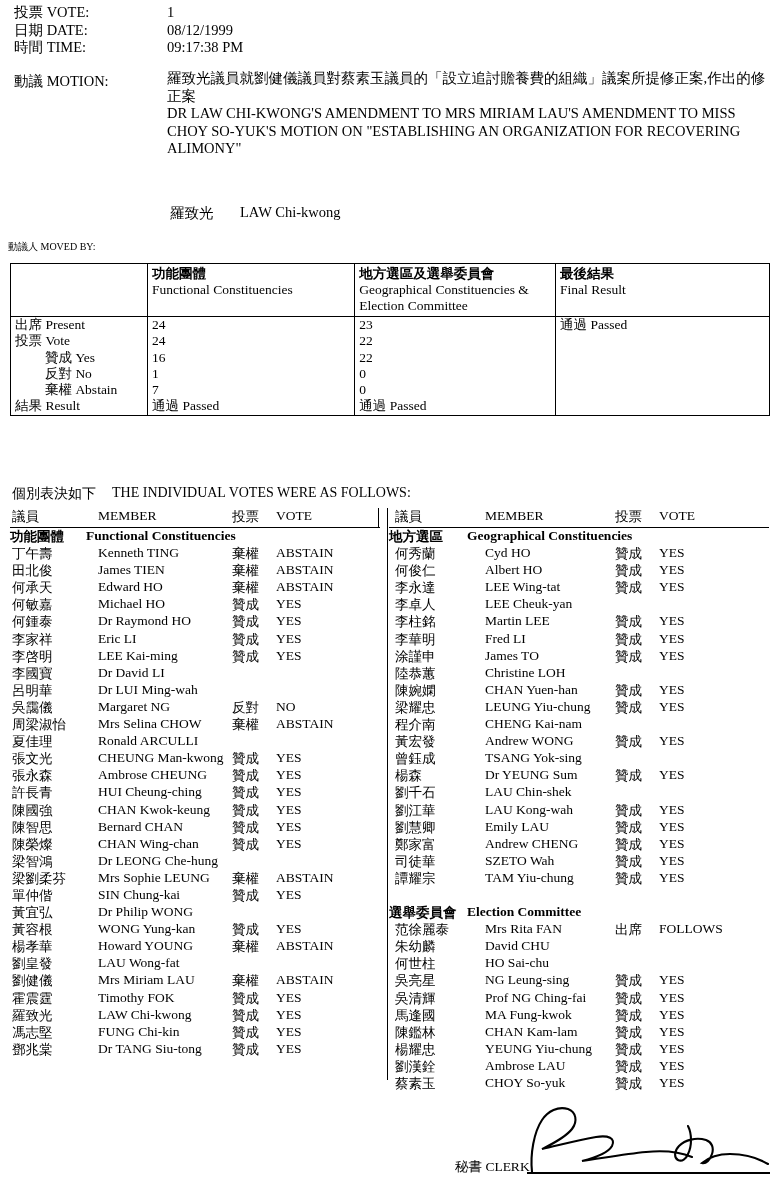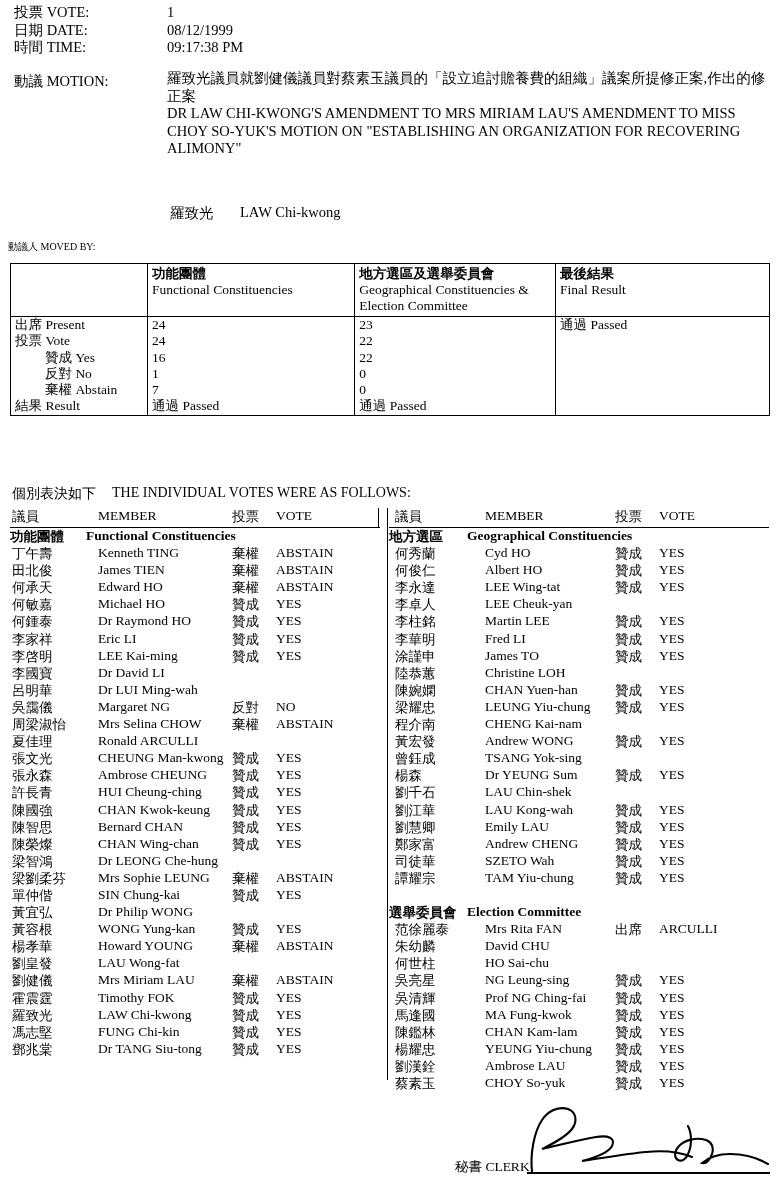--- a/index.html
+++ b/index.html
@@ -548,21 +548,21 @@
         </div>
         <div class="spacer"></div>
         <div class="group-head">
           <span class="gh-zh">選舉委員會</span>
           <span class="gh-en">Election Committee</span>
         </div>
         <div class="vrow">
           <span class="col-zh">范徐麗泰</span>
           <span class="col-en">Mrs Rita FAN</span>
           <span class="col-vzh">出席</span>
-          <span class="col-ven">ARCULLI</span>
+          <span class="col-ven">FOLLOWS</span>
         </div>
         <div class="vrow">
           <span class="col-zh">朱幼麟</span>
           <span class="col-en">David CHU</span>
           <span class="col-vzh"></span>
           <span class="col-ven"></span>
         </div>
         <div class="vrow">
           <span class="col-zh">何世柱</span>
           <span class="col-en">HO Sai-chu</span>

